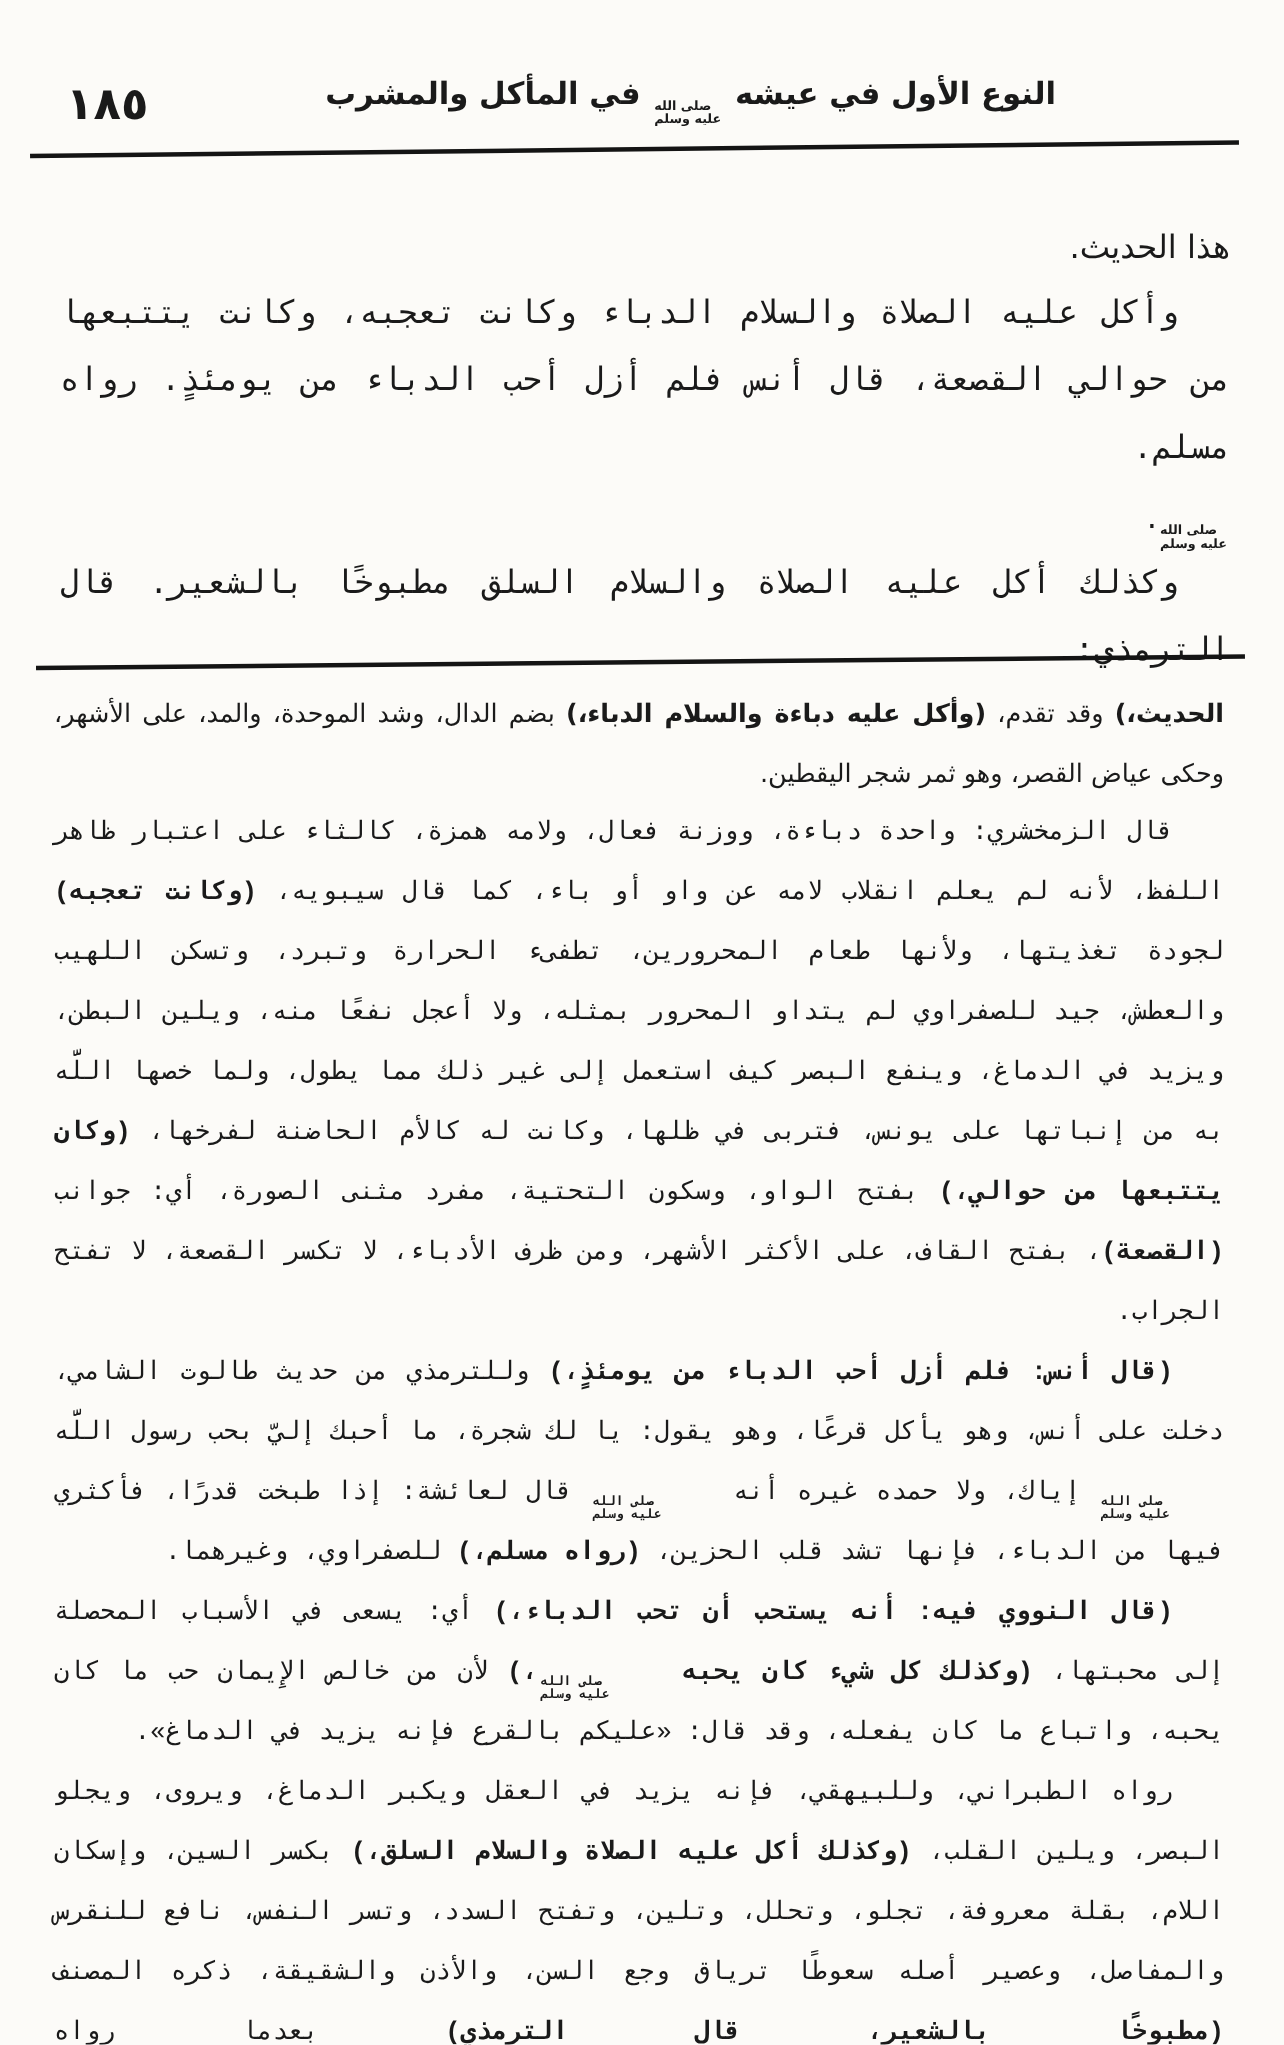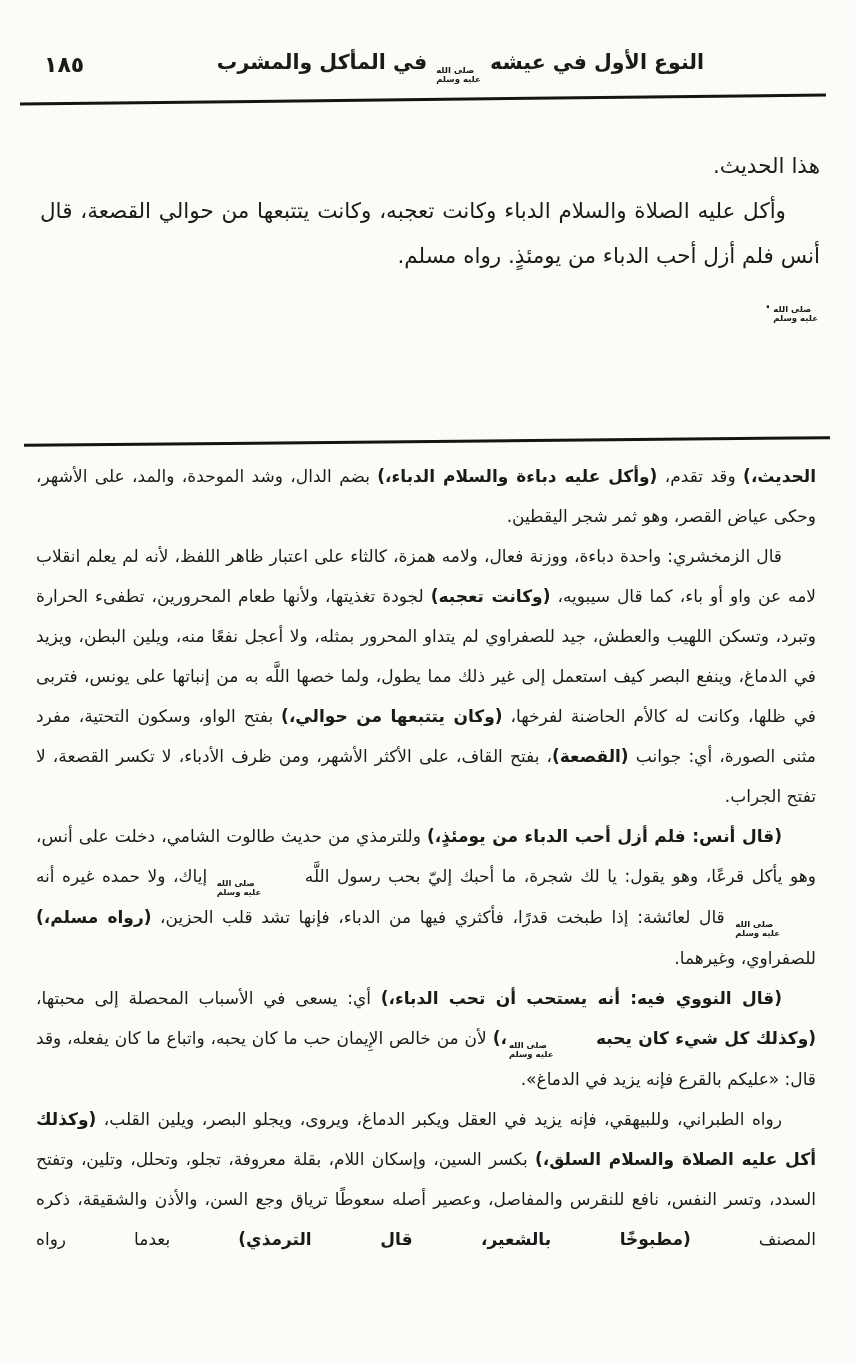--- a/index.html
+++ b/index.html
@@ -16,21 +16,21 @@
     overflow:hidden;
   }
   .page{
     position:relative;
     width:856px;height:1363px;
     direction:rtl;
   }
   
   .pagenum{
     position:absolute;top:52px;left:44px;
-    font-size:22px;font-weight:bold;
+    font-size:30px;font-weight:bold;
     direction:rtl;
   }
   .title{
     position:absolute;top:50px;right:152px;
     margin:0;
     font-size:20.5px;font-weight:bold;
     white-space:nowrap;
   }
   .rule{
     position:absolute;background:var(--rule);
@@ -50,21 +50,21 @@
     top:440px;left:24px;right:26px;height:3px;
     transform:rotate(-0.55deg);
   }
   
   .footnotes{
     position:absolute;top:456px;right:40px;left:36px;
     font-size:17px;line-height:40px;
     text-align:justify;
   }
   .para{margin:0;text-align:justify;}
-  .para.indent{text-indent:34px;}
+  .para.indent{text-indent:34px;font-family:Liberation Mono, monospace;}
   .para.stretch{text-align-last:justify;}
   .run.b{font-weight:bold;}
   
   .saw{
     display:inline-flex;flex-direction:column;align-items:flex-end;
     font-size:8.5px;line-height:1.05;font-weight:bold;
     vertical-align:-4px;margin:0 2px;white-space:nowrap;
   }
 </style>
 </head>
@@ -81,20 +81,21 @@
 
   <div class="rule header-rule"></div>
 
   <main class="main">
       <p class="para"><span class="run">هذا الحديث.</span></p>
       <p class="para indent"><span class="run">وأكل عليه الصلاة والسلام الدباء وكانت تعجبه، وكانت يتتبعها من حوالي القصعة، قال أنس فلم أزل أحب الدباء من يومئذٍ. رواه مسلم.</span></p>
       <p class="para symline"><span class="run"><span class="saw">
             <span>صلى الله</span>
             <span>عليه وسلم</span>
           </span>.</span></p>
+      <p class="para indent stretch"><span class="run">وكذلك أكل عليه الصلاة والسلام السلق مطبوخًا بالشعير. قال الترمذي:</span></p>
     </main>
 
   <div class="rule mid-rule"></div>
 
   <section class="footnotes">
       <p class="para"><span class="run b">الحديث،)</span><span class="run"> وقد تقدم، </span><span class="run b">(وأكل عليه دباءة والسلام الدباء،)</span><span class="run"> بضم الدال، وشد الموحدة، والمد، على الأشهر، وحكى عياض القصر، وهو ثمر شجر اليقطين.</span></p>
       <p class="para indent"><span class="run">قال الزمخشري: واحدة دباءة، ووزنة فعال، ولامه همزة، كالثاء على اعتبار ظاهر اللفظ، لأنه لم يعلم انقلاب لامه عن واو أو باء، كما قال سيبويه، </span><span class="run b">(وكانت تعجبه)</span><span class="run"> لجودة تغذيتها، ولأنها طعام المحرورين، تطفىء الحرارة وتبرد، وتسكن اللهيب والعطش، جيد للصفراوي لم يتداو المحرور بمثله، ولا أعجل نفعًا منه، ويلين البطن، ويزيد في الدماغ، وينفع البصر كيف استعمل إلى غير ذلك مما يطول، ولما خصها اللَّه به من إنباتها على يونس، فتربى في ظلها، وكانت له كالأم الحاضنة لفرخها، </span><span class="run b">(وكان يتتبعها من حوالي،)</span><span class="run"> بفتح الواو، وسكون التحتية، مفرد مثنى الصورة، أي: جوانب </span><span class="run b">(القصعة)</span><span class="run">، بفتح القاف، على الأكثر الأشهر، ومن ظرف الأدباء، لا تكسر القصعة، لا تفتح الجراب.</span></p>
       <p class="para indent"><span class="run b">(قال أنس: فلم أزل أحب الدباء من يومئذٍ،)</span><span class="run"> وللترمذي من حديث طالوت الشامي، دخلت على أنس، وهو يأكل قرعًا، وهو يقول: يا لك شجرة، ما أحبك إليّ بحب رسول اللَّه <span class="saw">
             <span>صلى الله</span>
             <span>عليه وسلم</span>

